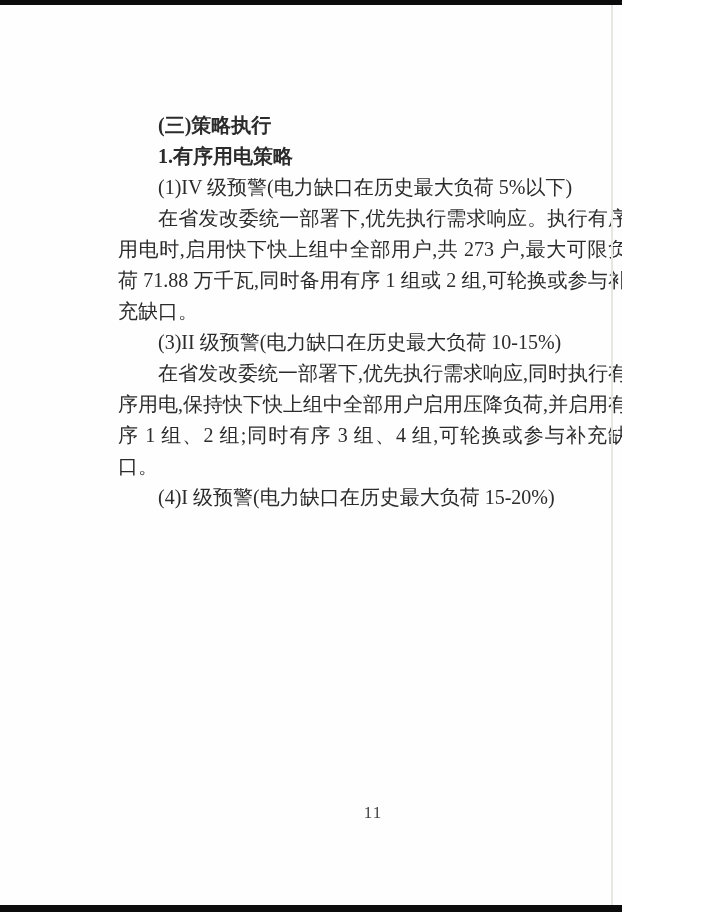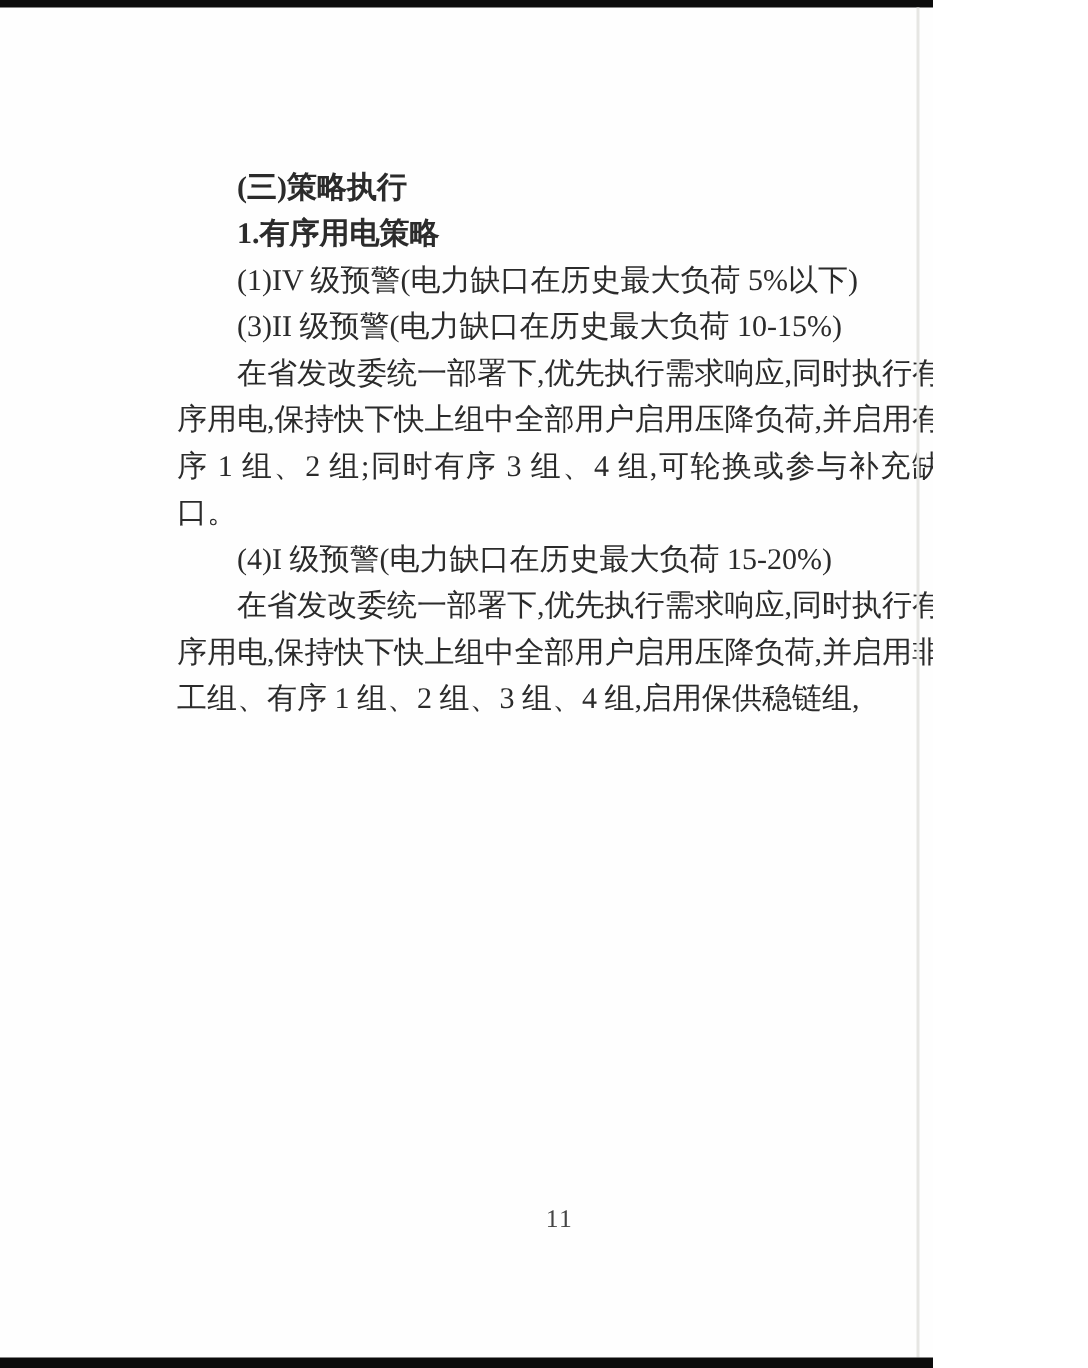--- a/index.html
+++ b/index.html
@@ -62,25 +62,25 @@
 
 <div class="page">
   <div class="scan-edge-top"></div>
 
   <div class="content">
     <div class="h1">(三)策略执行</div>
     <div class="h2">1.有序用电策略</div>
 
     <div class="h3">(1)IV 级预警(电力缺口在历史最大负荷 5%以下)</div>
 
+    <p>在省发改委统一部署下,优先执行需求响应。执行有序用电时,启用快下快上组中全部用户,共 273 户,最大可限负荷 71.88 万千瓦,同时备用有序 1 组或 2 组,可轮换或参与补充缺口。</p>
 
     <div class="h3">(3)II 级预警(电力缺口在历史最大负荷 10-15%)</div>
     <p>在省发改委统一部署下,优先执行需求响应,同时执行有序用电,保持快下快上组中全部用户启用压降负荷,并启用有序 1 组、2 组;同时有序 3 组、4 组,可轮换或参与补充缺口。</p>
 
     <div class="h3">(4)I 级预警(电力缺口在历史最大负荷 15-20%)</div>
-    <p>在省发改委统一部署下,优先执行需求响应,同时执行有序用电,保持快下快上组中全部用户启用压降负荷,并启用非工组、有序 1 组、2 组、3 组、4 组,启用保供稳链组,</p>
   </div>
 
   <div class="page-number">11</div>
 
   <div class="scan-line-right"></div>
   <div class="scan-edge-bottom"></div>
 </div>
 
 </body></html>

